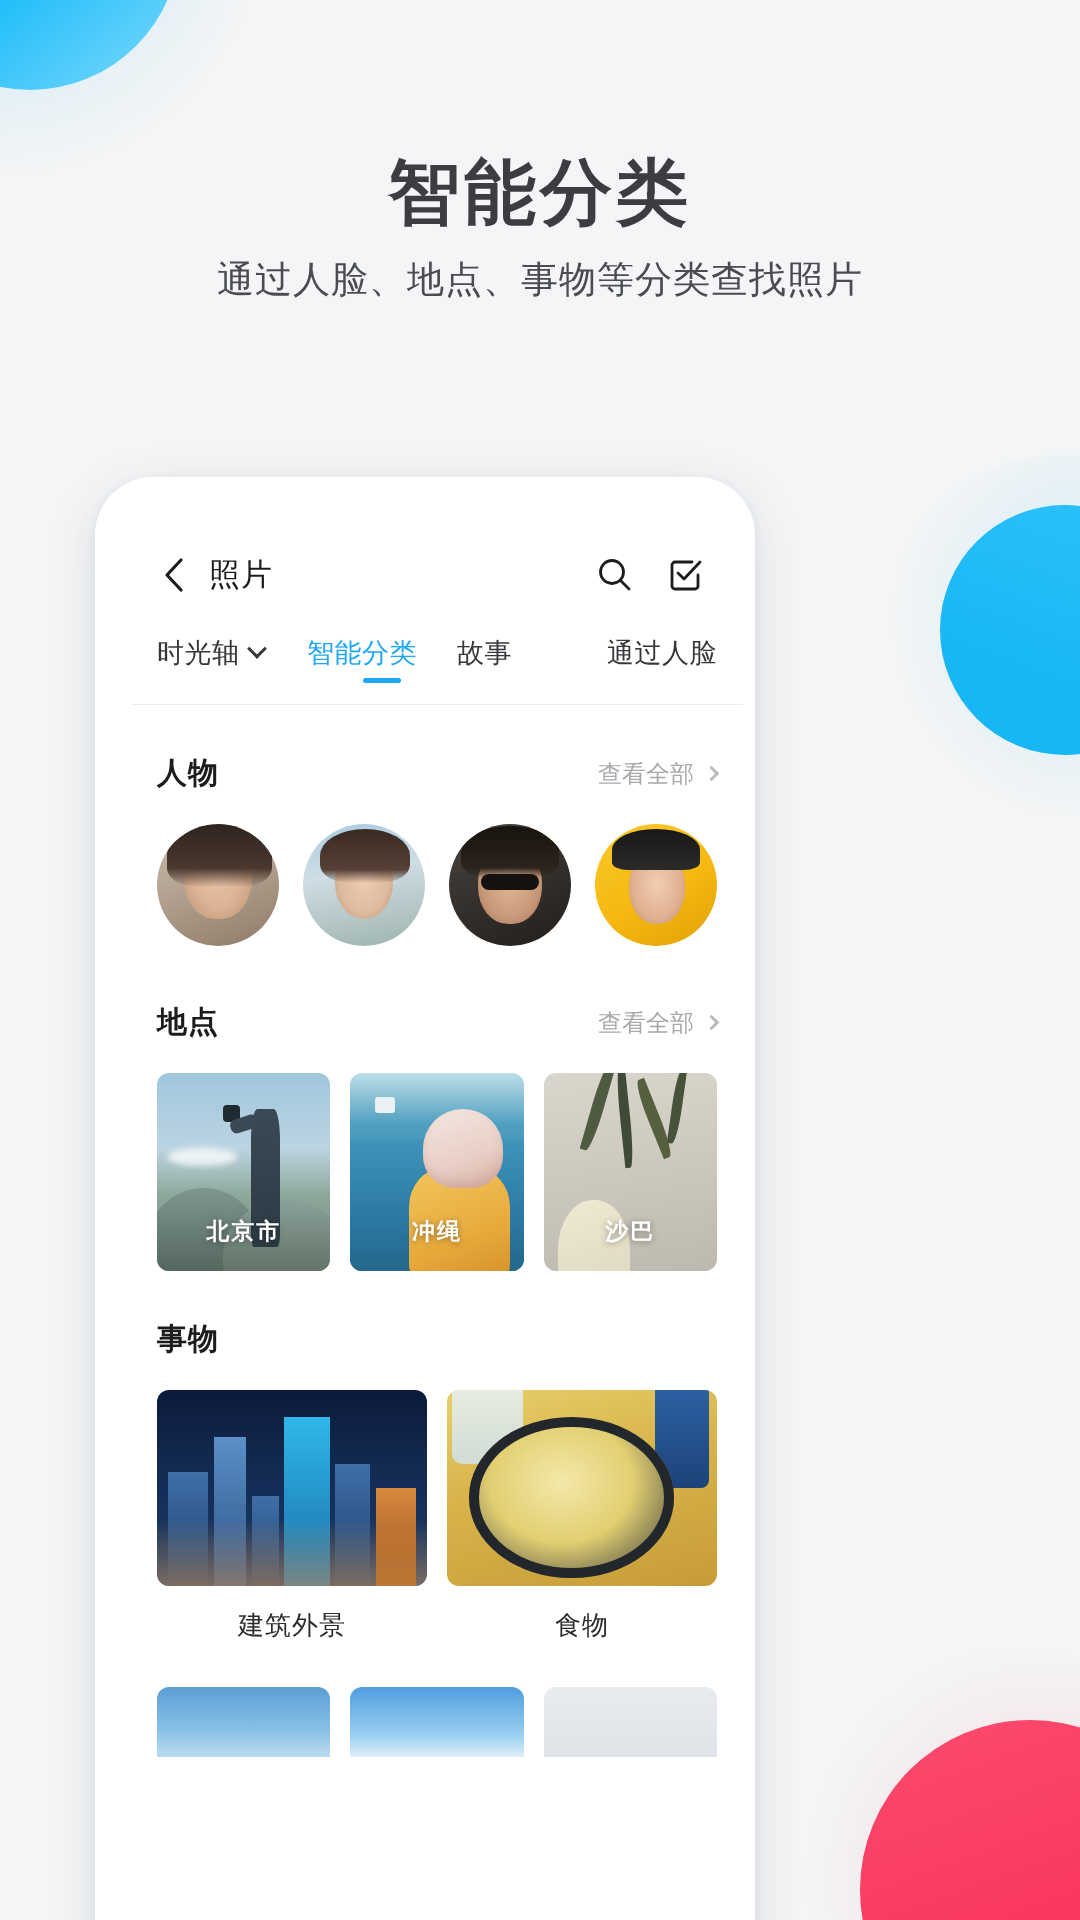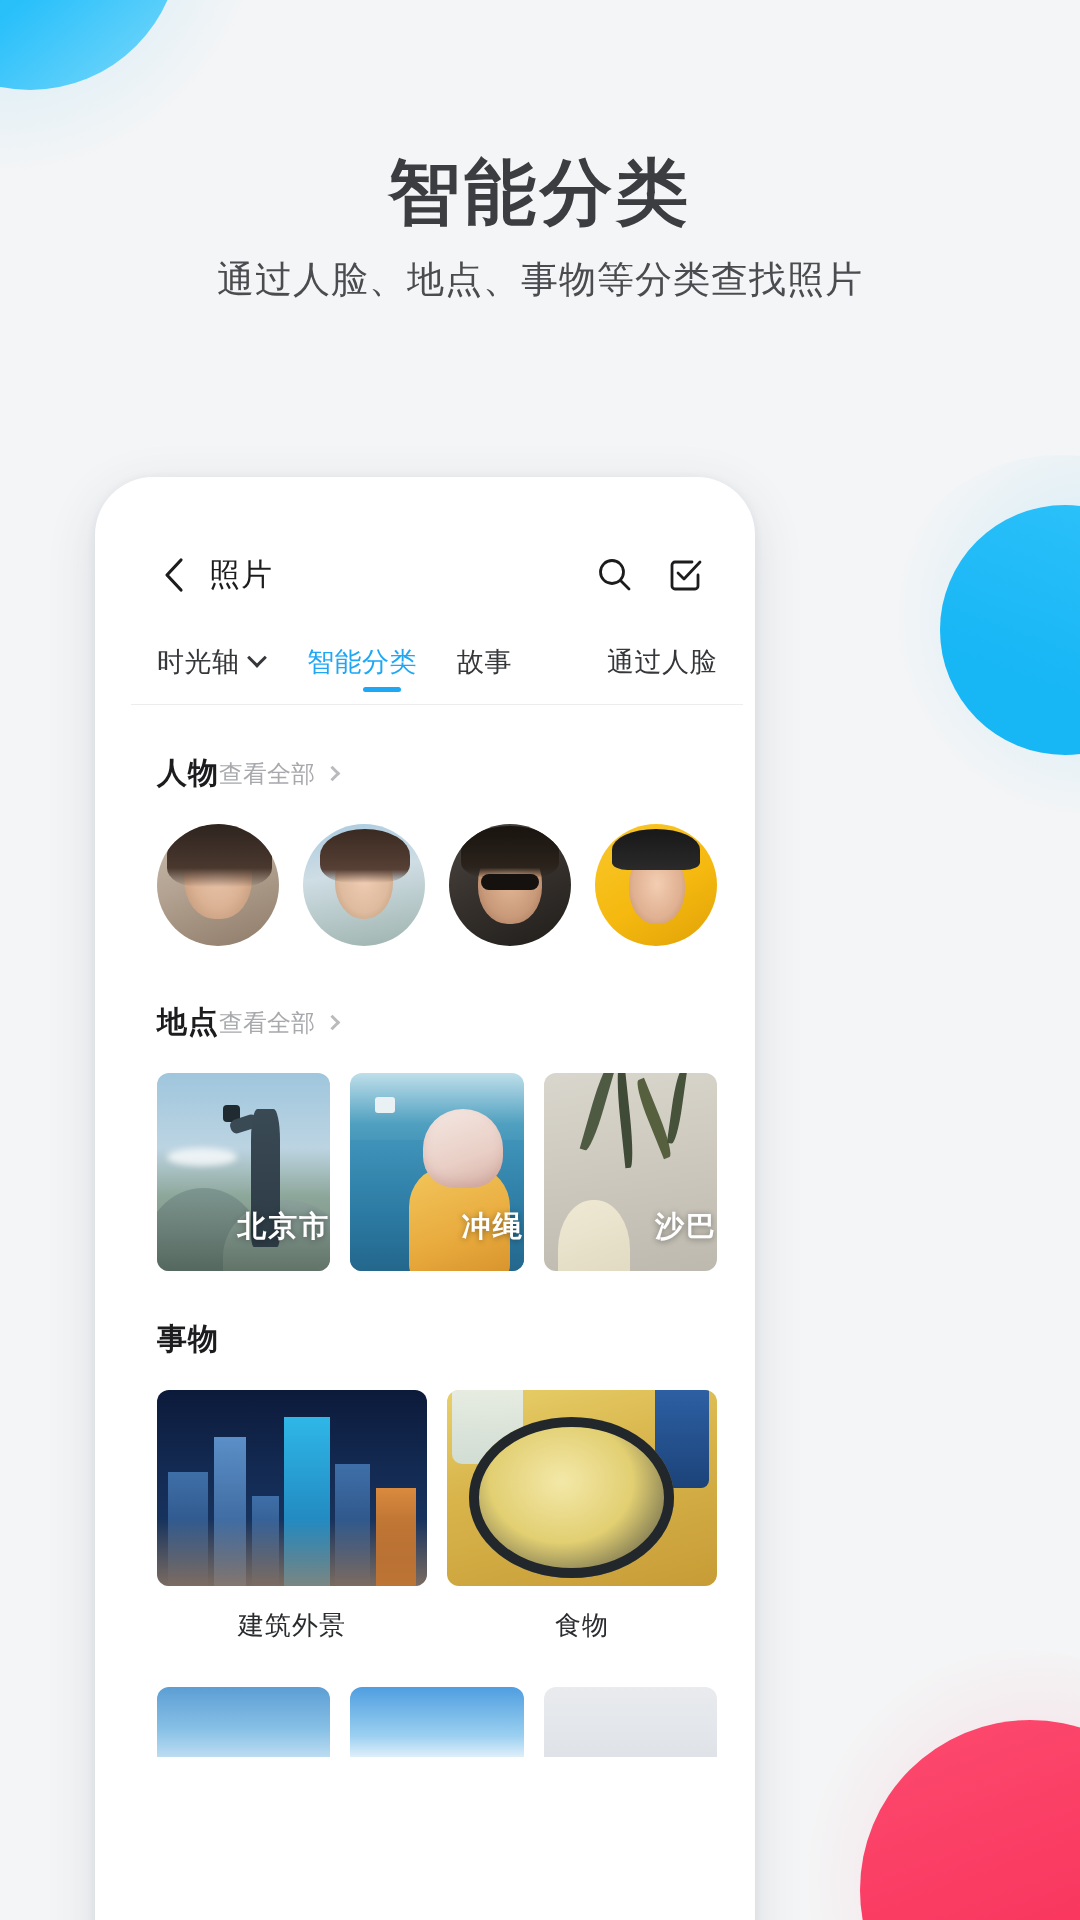--- a/index.html
+++ b/index.html
@@ -111,21 +111,21 @@
   .nav-icon {
     width:52px; height:52px;
     display:flex; align-items:center; justify-content:center;
     cursor:pointer;
     margin-left:18px;
   }
 
   
   .tabs {
     display:flex;
-    align-items:center;
+    align-items:flex-start;
     padding:16px 26px 0 26px;
     border-bottom:1px solid #ededee;
     height:86px;
   }
   .tab {
     font-size:27px;
     color:#35373a;
     padding-bottom:16px;
     position:relative;
     display:flex;
@@ -151,20 +151,21 @@
     border-right:3px solid #35373a;
     border-bottom:3px solid #35373a;
     transform:rotate(45deg) translate(-3px,-3px);
   }
 
   
   .section { padding:0 26px; }
   .section-head {
     display:flex;
     align-items:center;
+    justify-content:space-between;
     padding:48px 0 30px 0;
   }
   .section-title {
     font-size:30px;
     font-weight:bold;
     color:#1c1c1e;
     letter-spacing:1px;
   }
   .see-all {
     display:flex;
@@ -240,23 +241,23 @@
     height:198px;
     border-radius:12px;
     overflow:hidden;
     position:relative;
     cursor:pointer;
   }
   .place-label {
     position:absolute;
     left:0; right:0;
     bottom:24px;
-    text-align:right;
+    text-align:center;
     color:#ffffff;
-    font-size:29px;
+    font-size:23px;
     font-weight:bold;
     letter-spacing:2px;
     text-shadow:0 1px 6px rgba(0,0,0,0.4);
     z-index:4;
   }
   
   .pl1 { background:linear-gradient(180deg,#9fc6dd 0%,#bcd4e2 38%,#8ea79b 62%,#6d8476 100%); }
   .pl1 .m1 { position:absolute; left:-8%; bottom:0; width:70%; height:42%;
      background:linear-gradient(180deg,#7e9690 0%,#55685f 100%); border-radius:50% 50% 0 0 / 80% 80% 0 0; }
   .pl1 .m2 { position:absolute; right:-10%; bottom:0; width:72%; height:36%;

